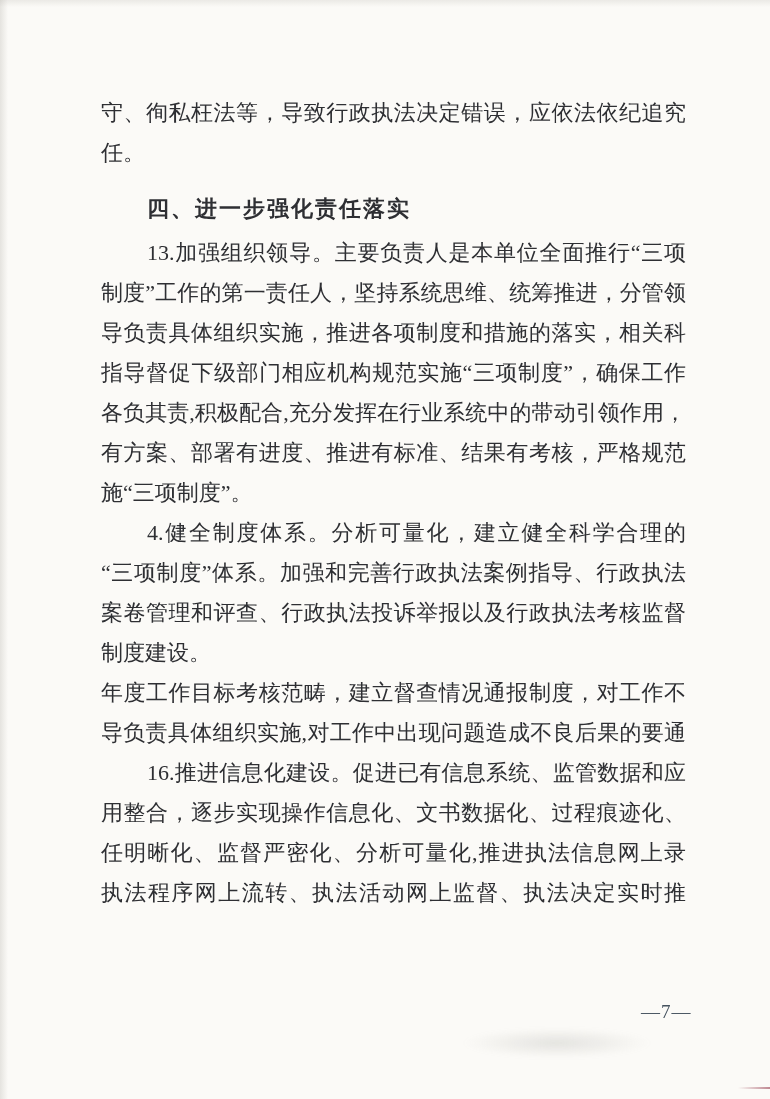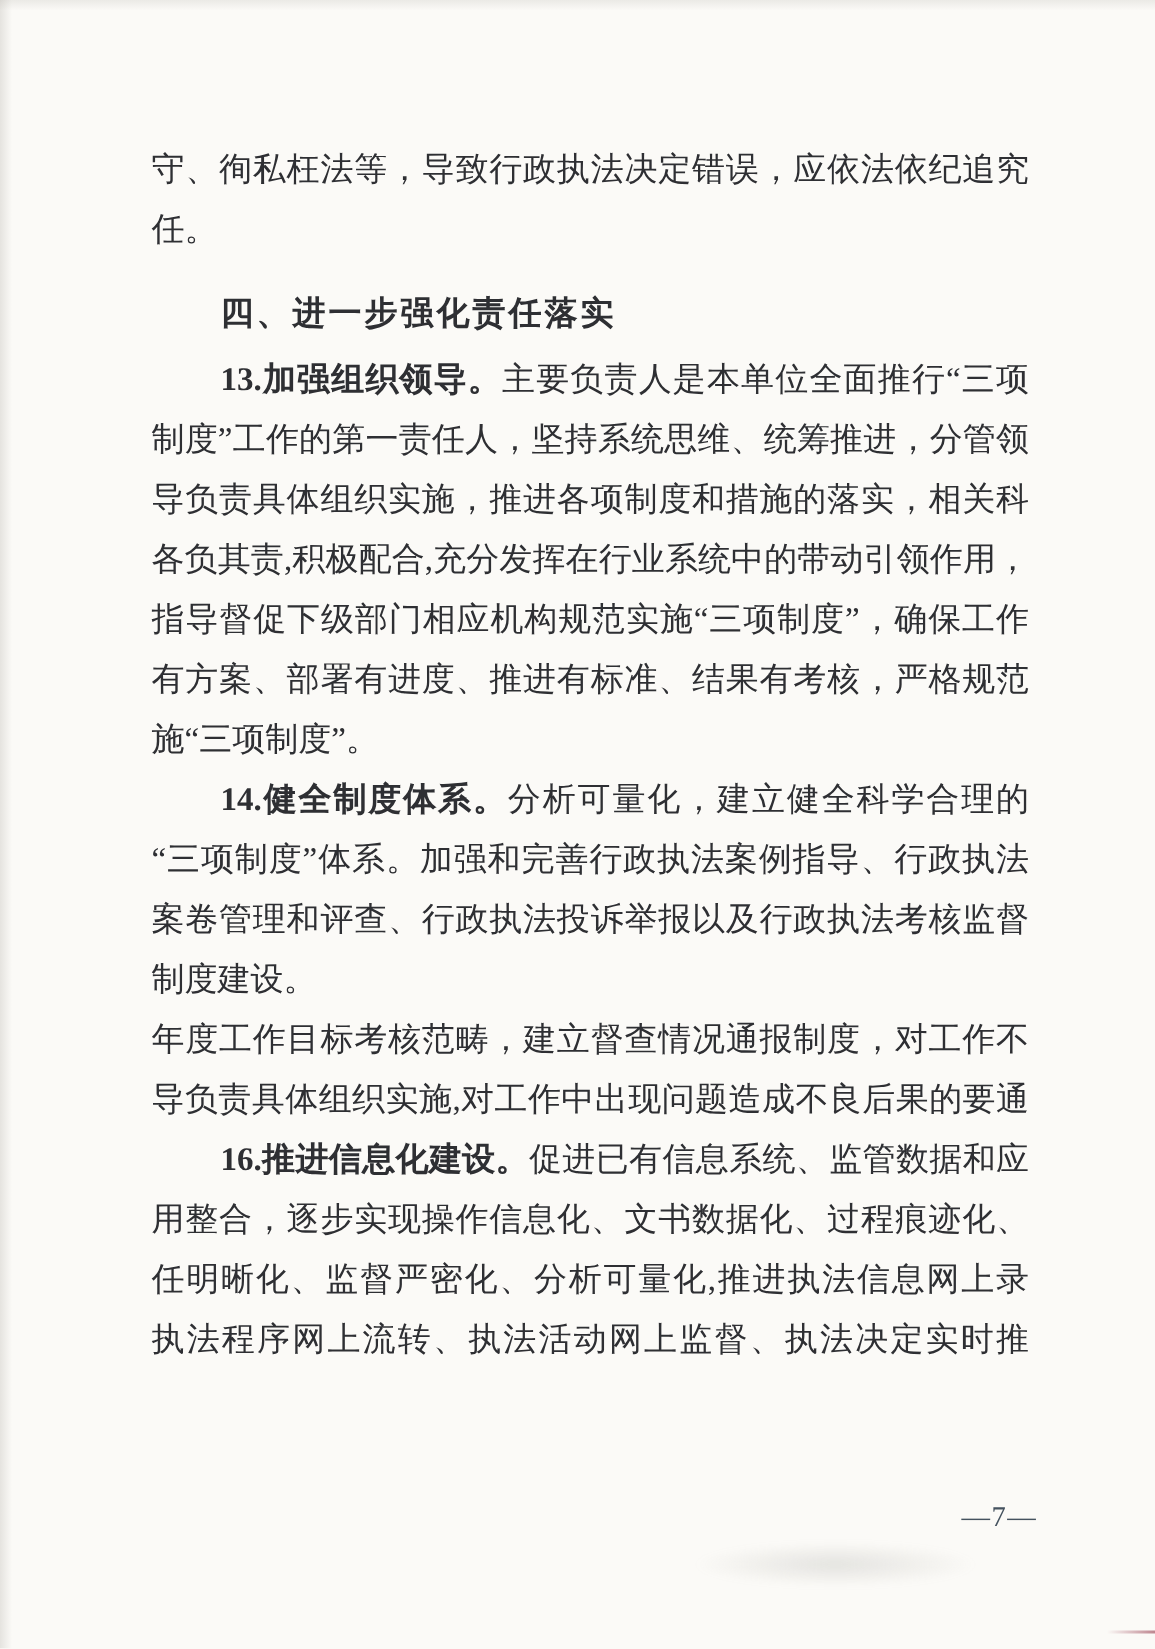--- a/index.html
+++ b/index.html
@@ -65,21 +65,21 @@
   .line.indent {
     text-indent: 46px;
   }
   .heading {
     font-weight: bold;
     margin-top: 16px;
     margin-bottom: 4px;
     letter-spacing: 2px;
   }
   .lead {
-    font-weight: bold;
+    font-weight: normal;
   }
   .page-number {
     position: absolute;
     left: 641px;
     top: 1001px;
     font-size: 19px;
     letter-spacing: 1px;
     color: #45525f;
   }
 </style>
@@ -89,25 +89,25 @@
 <div class="scan-edge-left"></div>
 <div class="scan-edge-top"></div>
 
 <div class="doc">
   <div class="line"><span>守、徇私枉法等，导致行政执法决定错误，应依法依纪追究责</span></div>
   <div class="line short"><span>任。</span></div>
   <div class="line short indent heading">四、进一步强化责任落实</div>
   <div class="line indent"><b class="lead">13.加强组织领导。</b><span>主要负责人是本单位全面推行“三项</span></div>
   <div class="line"><span>制度”工作的第一责任人，坚持系统思维、统筹推进，分管领</span></div>
   <div class="line"><span>导负责具体组织实施，推进各项制度和措施的落实，相关科室</span></div>
+  <div class="line"><span>指导督促下级部门相应机构规范实施“三项制度”，确保工作</span></div>
   <div class="line"><span>各负其责,积极配合,充分发挥在行业系统中的带动引领作用，</span></div>
-  <div class="line"><span>指导督促下级部门相应机构规范实施“三项制度”，确保工作</span></div>
   <div class="line"><span>有方案、部署有进度、推进有标准、结果有考核，严格规范实</span></div>
   <div class="line short"><span>施“三项制度”。</span></div>
-  <div class="line indent"><b class="lead">14.健全制度体系。</b><span>分析可量化，建立健全科学合理的</span></div>
+  <div class="line indent"><b class="lead">4.健全制度体系。</b><span>分析可量化，建立健全科学合理的</span></div>
   <div class="line"><span>“三项制度”体系。加强和完善行政执法案例指导、行政执法</span></div>
   <div class="line"><span>案卷管理和评查、行政执法投诉举报以及行政执法考核监督等</span></div>
   <div class="line short"><span>制度建设。</span></div>
   <div class="line"><span>年度工作目标考核范畴，建立督查情况通报制度，对工作不力</span></div>
   <div class="line"><span>导负责具体组织实施,对工作中出现问题造成不良后果的要通报</span></div>
   <div class="line indent"><b class="lead">16.推进信息化建设。</b><span>促进已有信息系统、监管数据和应</span></div>
   <div class="line"><span>用整合，逐步实现操作信息化、文书数据化、过程痕迹化、责</span></div>
   <div class="line"><span>任明晰化、监督严密化、分析可量化,推进执法信息网上录入、</span></div>
   <div class="line"><span>执法程序网上流转、执法活动网上监督、执法决定实时推送、</span></div>
 </div>

